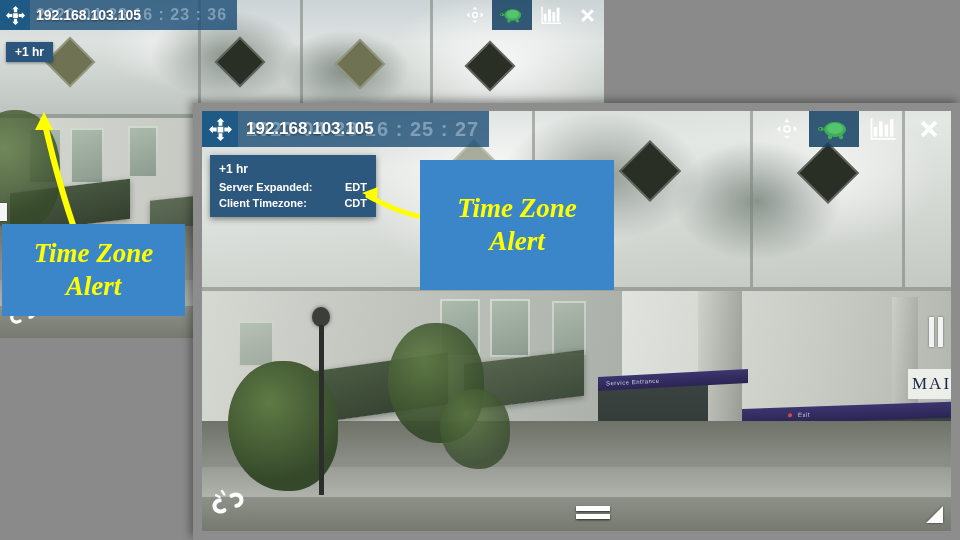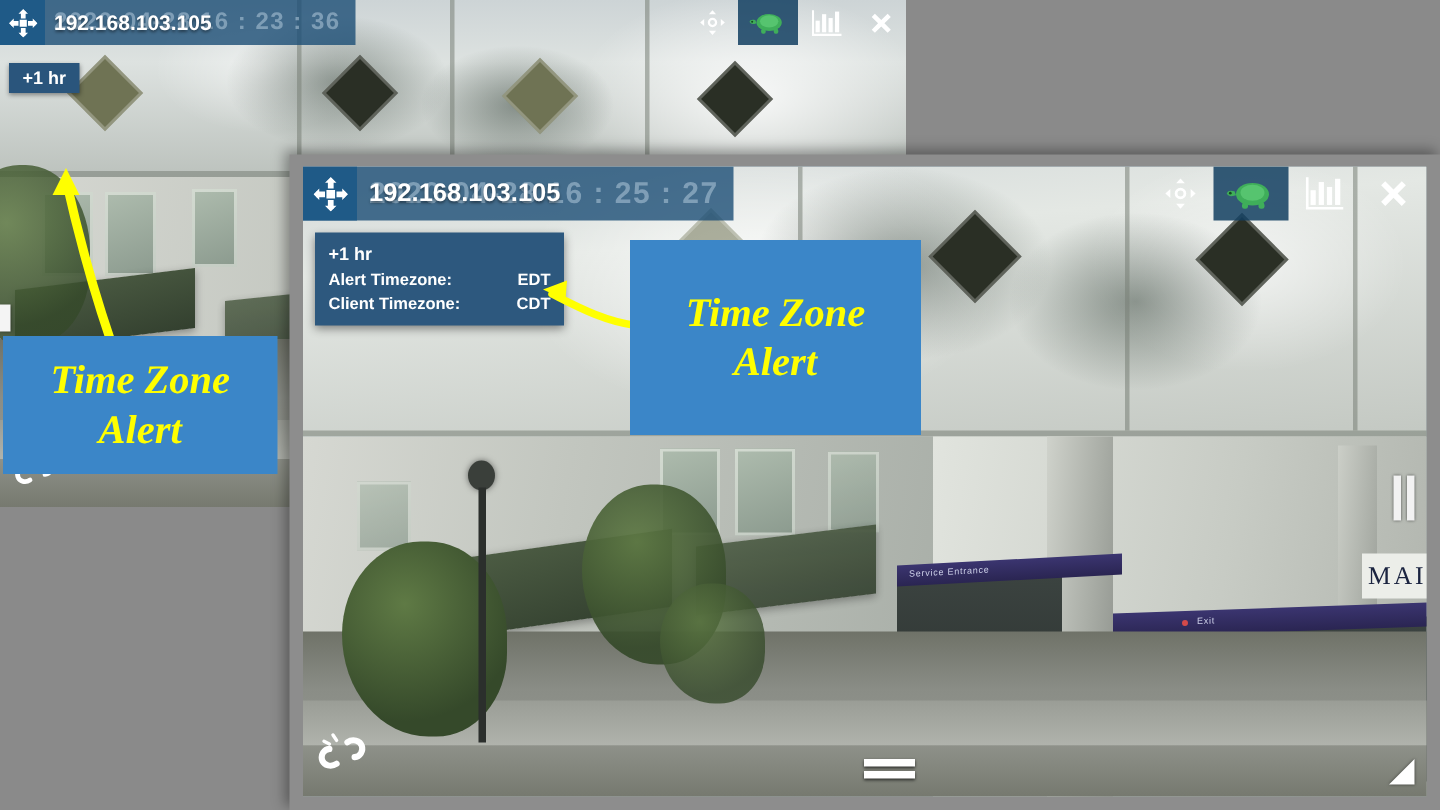--- a/index.html
+++ b/index.html
@@ -308,21 +308,21 @@
             <svg width="22" height="22" viewBox="0 0 24 24" aria-hidden="true">
               <path d="M3 6l3-3 6 6 6-6 3 3-6 6 6 6-3 3-6-6-6 6-3-3 6-6z" fill="#ffffff"></path>
             </svg>
           </div>
         </div>
       </div>
 
       <div class="tzpanel" style="left:8px;top:44px;width:148px;padding:7px 9px 8px 9px;">
         <div class="hdr" style="font-size:12px;margin-bottom:5px;">+1 hr</div>
         <div class="tzrow" style="font-size:11px;margin-bottom:4px;">
-          <span>Alert Timezone:</span>
+          <span>Server Expanded:</span>
           <span class="val">EDT</span>
         </div>
         <div class="tzrow" style="font-size:11px;">
           <span>Client Timezone:</span>
           <span class="val">CDT</span>
         </div>
       </div>
 
       <div class="pausebars" style="right:8px;top:206px;">
         <i style="width:5px;height:30px;"></i>

